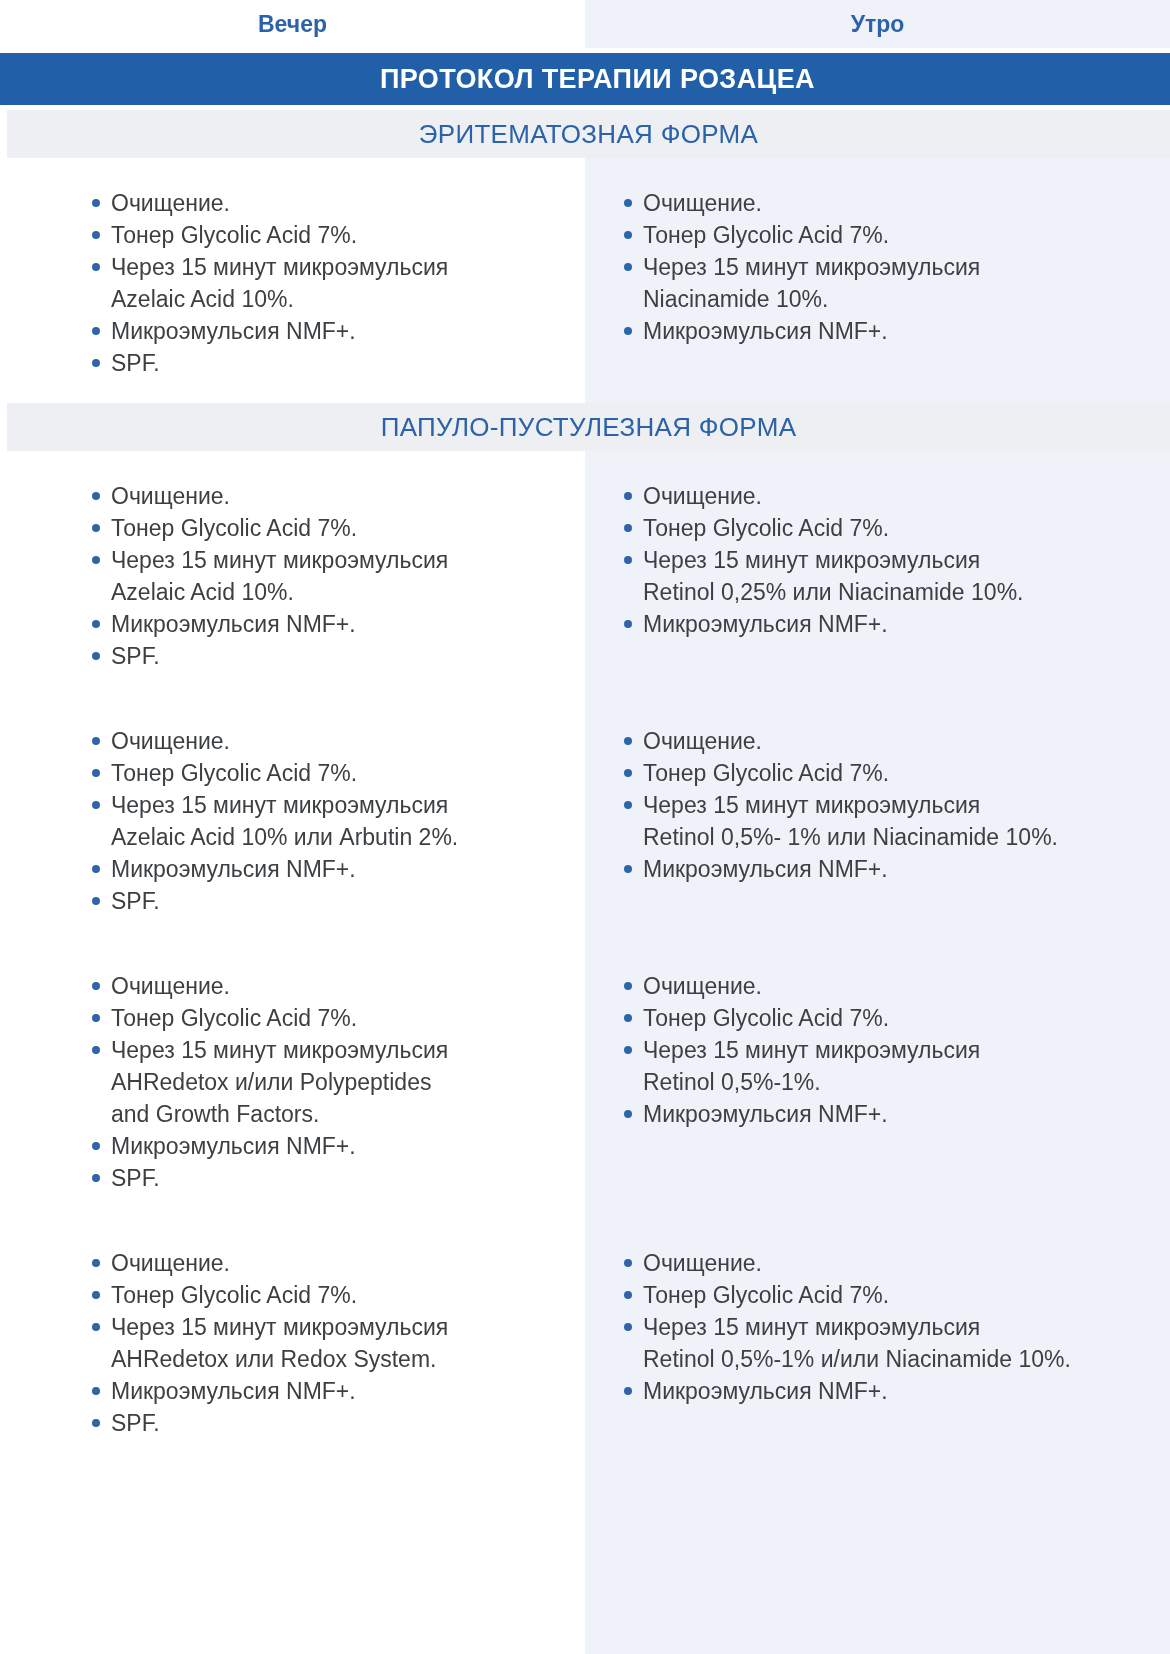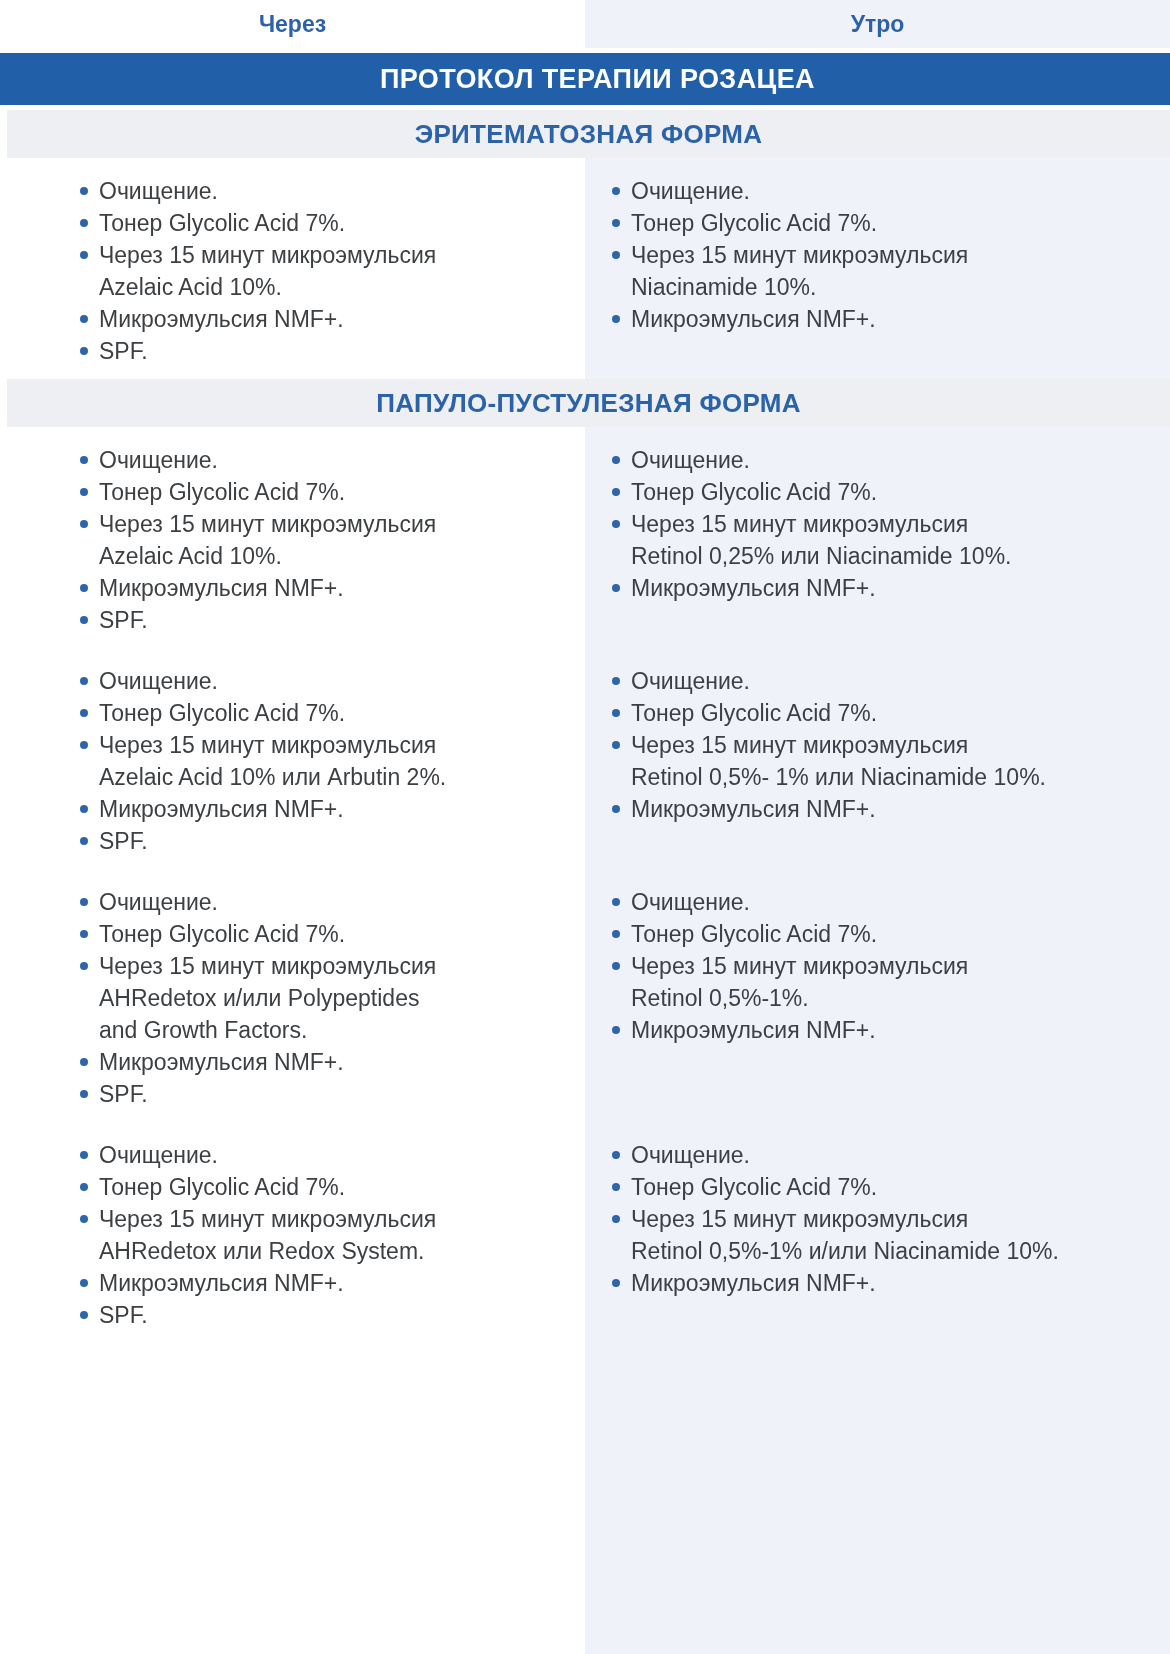--- a/index.html
+++ b/index.html
@@ -64,41 +64,41 @@
     margin-bottom:5px;
   }
   .banner-light{
     flex:0 0 48px;
     background:var(--light-band);
     color:var(--accent-text-blue);
     display:flex;
     align-items:center;
     justify-content:center;
     font-size:26px;
-    font-weight:700;
+    font-weight:400;
     letter-spacing:0.3px;
     text-transform:uppercase;
     margin-left:7px;
   }
   .content-row{
     display:flex;
     flex:0 0 auto;
   }
   #blocks-root > .content-row:last-child{flex:1 1 auto;}
   .cell{
     width:585px;
     box-sizing:border-box;
     padding-top:17px;
     padding-bottom:12px;
   }
   .cell.morning{padding-left:78px;background:#ffffff;}
   .cell.evening{padding-left:25px;background:var(--evening-bg);}
   ul.steps{
     list-style:none;
-    margin:0;
+    margin:12px;
     padding:0;
   }
   ul.steps li{
     position:relative;
     padding-left:21px;
     font-size:23px;
     line-height:32px;
     color:var(--text);
     white-space:pre-line;
   }
@@ -111,21 +111,21 @@
     height:8px;
     border-radius:50%;
     background:var(--bullet);
   }
 </style>
 </head>
 <body>
 
 <div class="page">
   <div class="header-row">
-    <div class="header-cell morning">Через</div>
+    <div class="header-cell morning">Вечер</div>
     <div class="header-cell evening">Утро</div>
   </div>
   <div id="blocks-root">
       <div class="banner-dark">ПРОТОКОЛ ТЕРАПИИ РОЗАЦЕА</div>
       <div class="banner-light">ЭРИТЕМАТОЗНАЯ ФОРМА</div>
       <div class="content-row">
         <div class="cell morning">
           <ul class="steps">
             <li>Очищение.</li>
             <li>Тонер Glycolic Acid 7%.</li>

